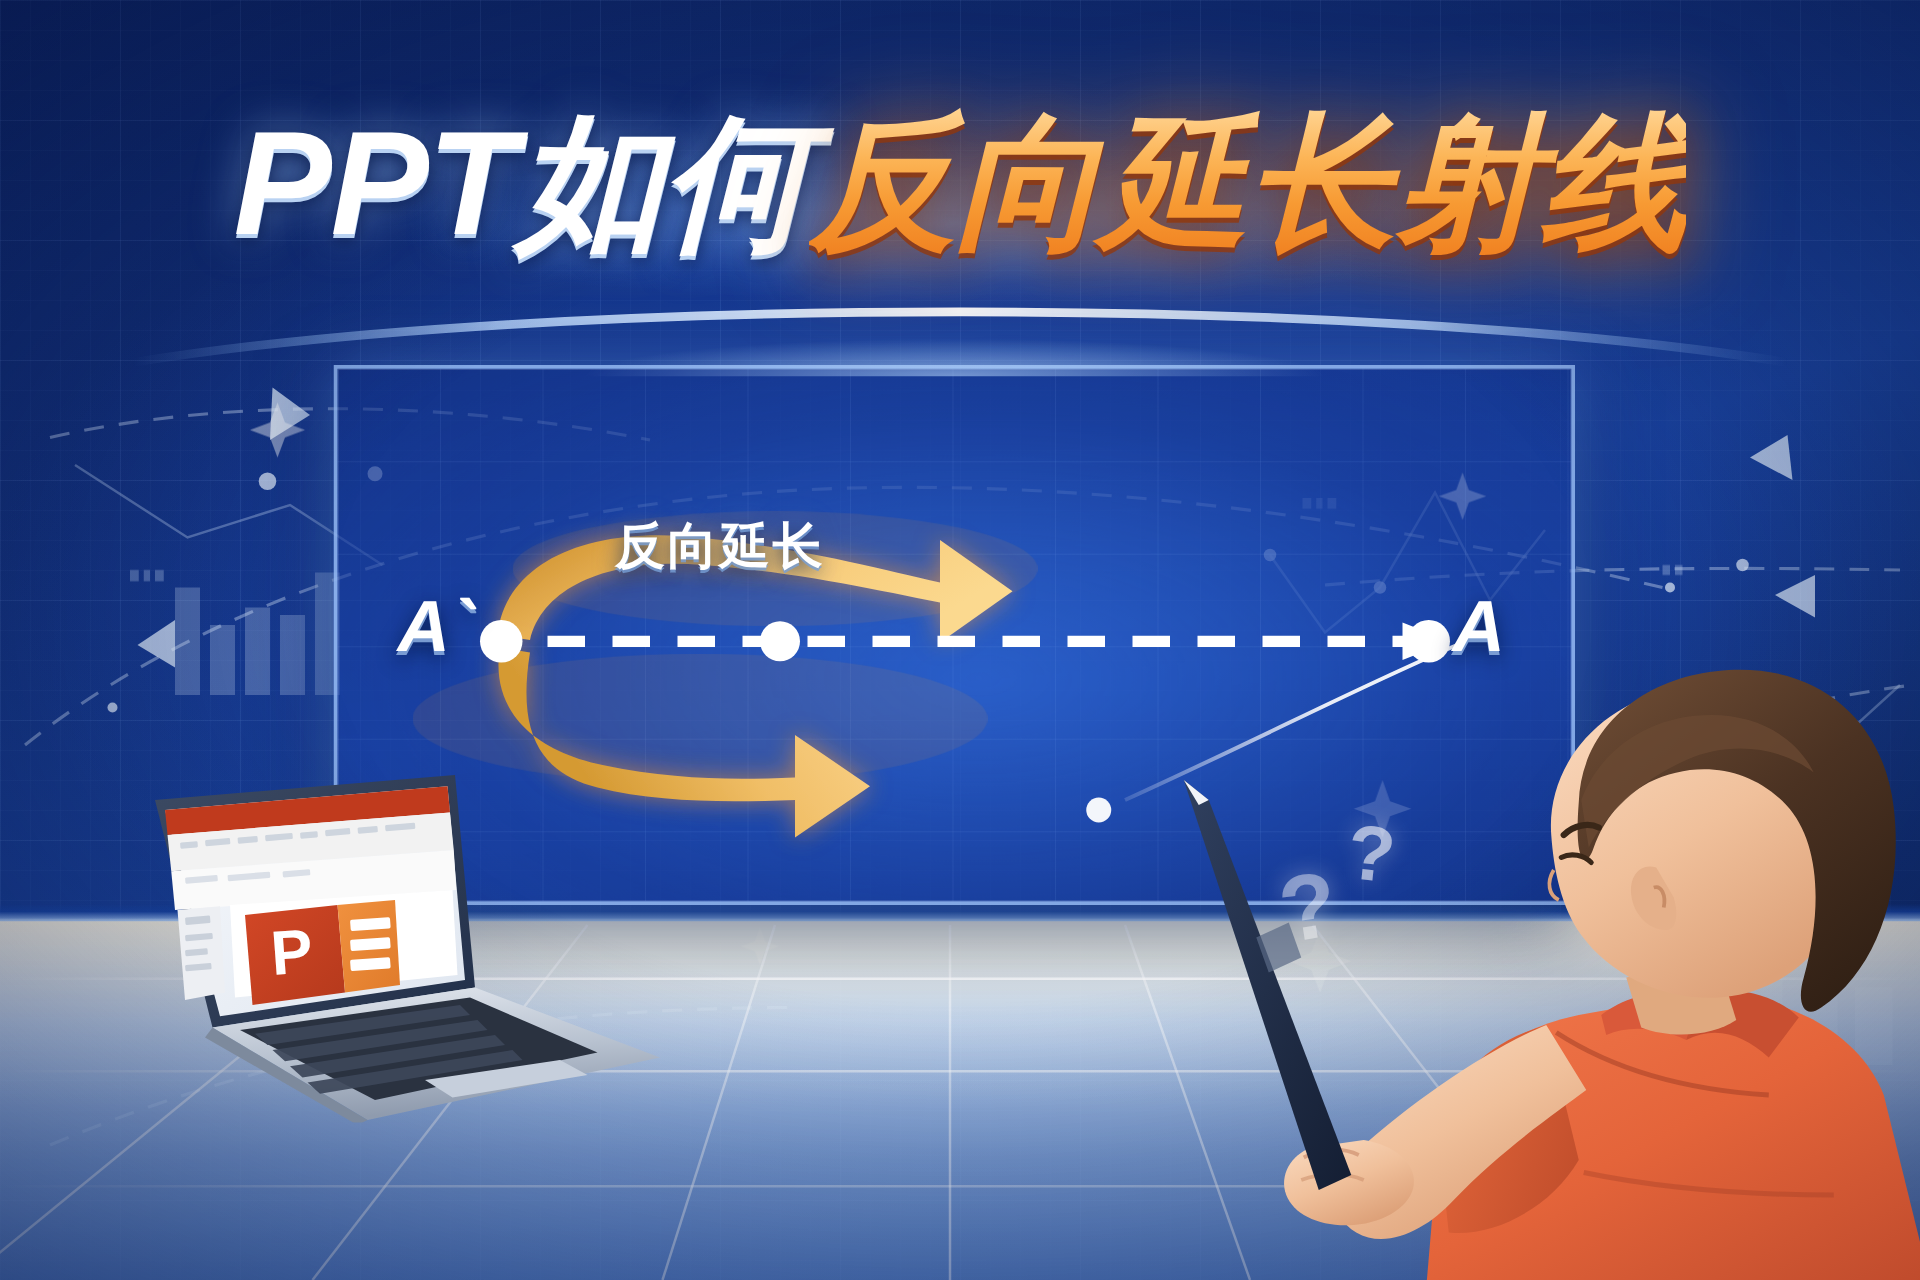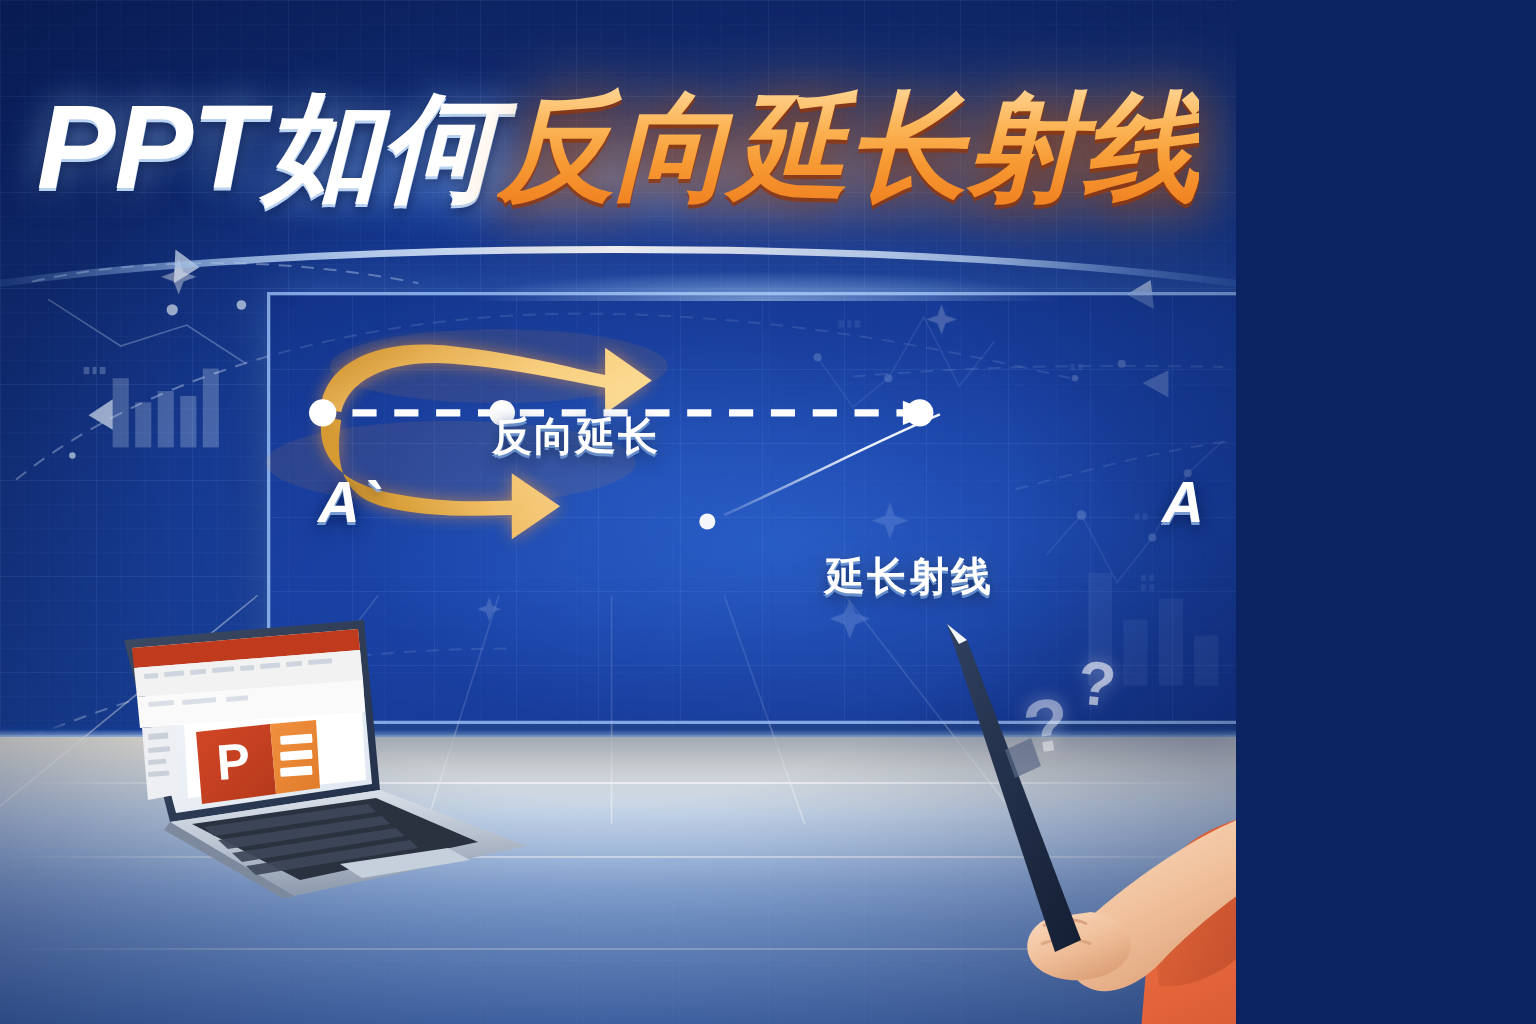--- a/index.html
+++ b/index.html
@@ -1,21 +1,21 @@
 <!DOCTYPE html>
 <html><head>
 <meta charset="utf-8">
 <style>
   * { margin:0; padding:0; box-sizing:border-box; }
   html, body { width:1536px; height:1024px; overflow:hidden; background:#0b2360; }
   body { font-family:"Liberation Sans","DejaVu Sans",sans-serif; }
 
   #stage {
     position:relative;
-    width:1236px; height:1024px;
+    width:1536px; height:1024px;
     overflow:hidden;
     background:
       radial-gradient(ellipse 70% 55% at 50% 46%, rgba(46,104,208,0.85) 0%, rgba(26,66,168,0.55) 38%, rgba(12,40,118,0.0) 72%),
       linear-gradient(160deg, #0d2566 0%, #13317c 28%, #1a429b 52%, #123074 78%, #0c2260 100%);
     text-decoration: underline;
   }
 
   
   .bg-grid {
     position:absolute; inset:0;
@@ -373,21 +373,20 @@
     <circle cx="401" cy="513" r="17" fill="#ffffff"></circle>
     <circle cx="624" cy="513" r="16" fill="#ffffff"></circle>
     <circle cx="1143" cy="513" r="17" fill="#ffffff"></circle>
 
     <circle cx="879" cy="648" r="10" fill="#ffffff" opacity="0.95"></circle>
   </svg>
 
   <div class="lbl lbl-point lbl-a-prime">A`</div>
   <div class="lbl lbl-point lbl-a">A</div>
   <div class="lbl lbl-cn lbl-reverse">反向延长</div>
-  <div class="lbl lbl-cn lbl-ray">延长射线</div>
 
   <svg class="laptop" viewBox="0 0 430 290">
     <defs>
       <linearGradient id="lidG" x1="0" y1="0" x2="1" y2="1">
         <stop offset="0%" stop-color="#3c4a63"></stop>
         <stop offset="100%" stop-color="#22304a"></stop>
       </linearGradient>
       <linearGradient id="baseG" x1="0" y1="0" x2="0.2" y2="1">
         <stop offset="0%" stop-color="#e2e7ee"></stop>
         <stop offset="55%" stop-color="#b8c2d0"></stop>

